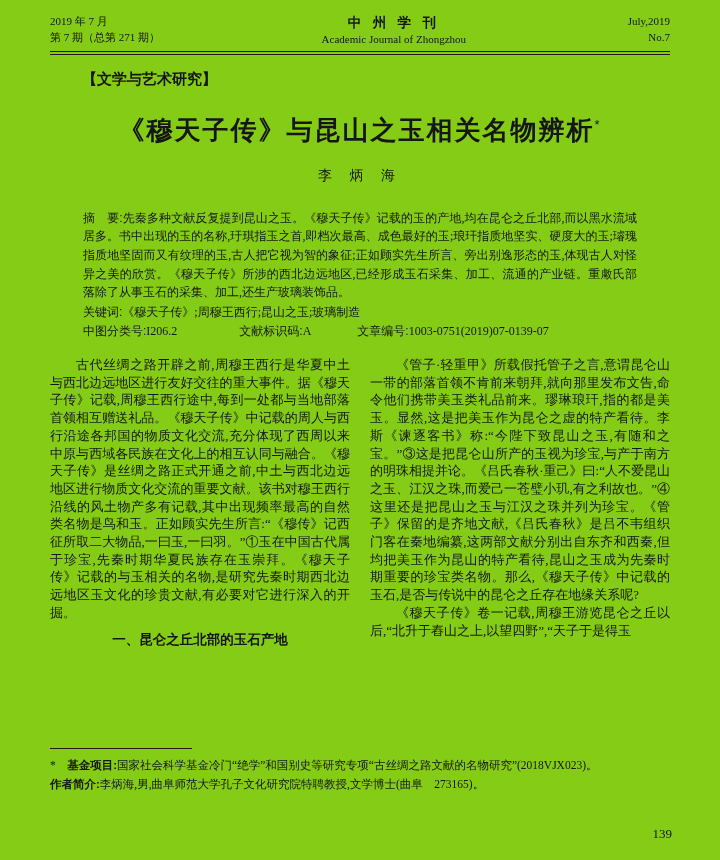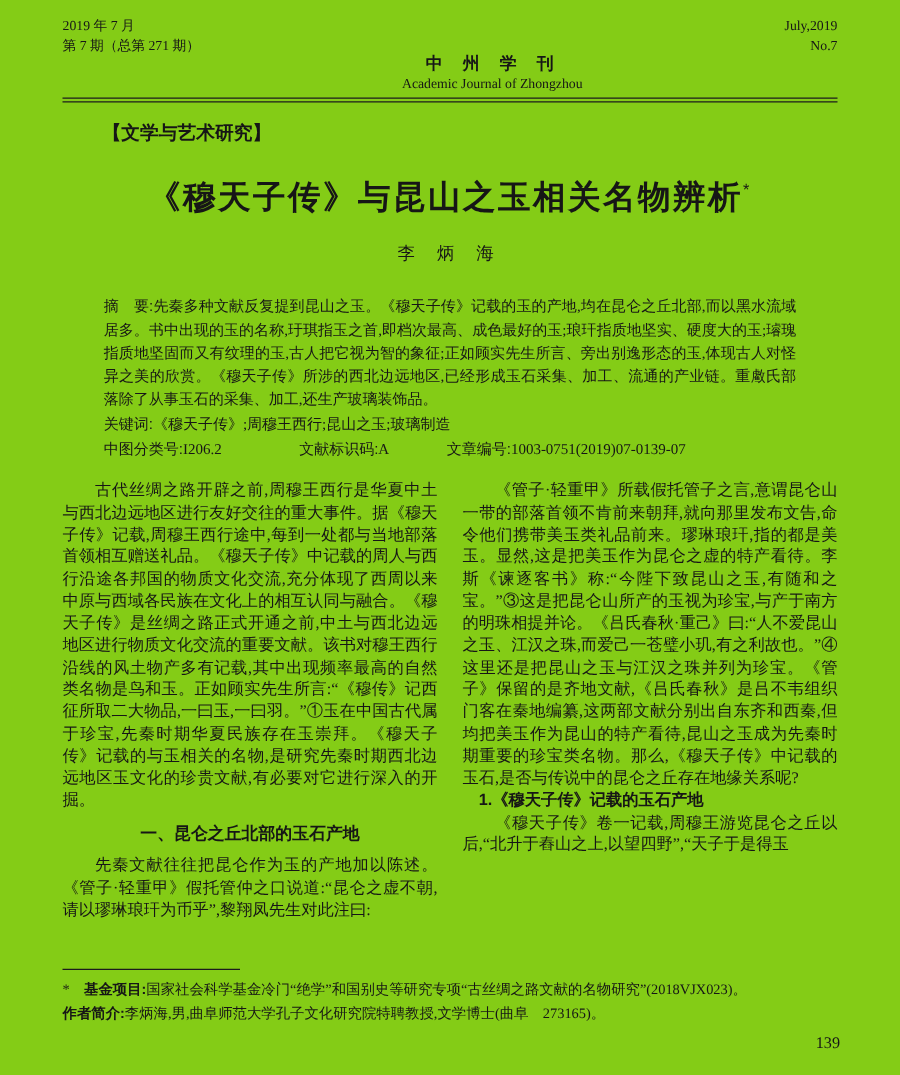--- a/index.html
+++ b/index.html
@@ -16,21 +16,21 @@
     background:#84cc16;
     box-sizing:border-box;
     padding:14px 50px 0 50px;
     overflow:hidden;
   }
   
   .jheader{display:flex;justify-content:space-between;align-items:flex-start;}
   .jh-left,.jh-right{font-size:11px;line-height:1.45;white-space:nowrap;}
   .jh-right{text-align:right;}
   .jh-center{text-align:center;flex:1;}
-  .jh-center .zh{font-size:13.5px;font-weight:bold;letter-spacing:4px;font-family:Liberation Mono, monospace;margin-top:28px;}
+  .jh-center .zh{font-size:13.5px;font-weight:bold;letter-spacing:4px;font-family:Liberation Serif, serif;}
   .jh-center .en{font-size:11px;margin-top:1px;}
   .double-rule{margin-top:5px;height:2px;border-top:1.6px solid #1c1c1c;border-bottom:1.2px solid #1c1c1c;}
   
   .section-label{
     margin:15px 0 0 32px;
     font-size:15px;font-weight:bold;
     font-family:"Liberation Sans","DejaVu Sans",sans-serif;
   }
   
   .title{
@@ -99,25 +99,23 @@
       <span class="m1"><span class="lbl">中图分类号:</span><span>I206.2</span></span>
       <span class="m2"><span class="lbl">文献标识码:</span><span>A</span></span>
       <span><span class="lbl">文章编号:</span><span>1003-0751(2019)07-0139-07</span></span>
     </div>
   </div>
 
   <div class="columns">
     <div class="col">
       <p>古代丝绸之路开辟之前,周穆王西行是华夏中土与西北边远地区进行友好交往的重大事件。据《穆天子传》记载,周穆王西行途中,每到一处都与当地部落首领相互赠送礼品。《穆天子传》中记载的周人与西行沿途各邦国的物质文化交流,充分体现了西周以来中原与西域各民族在文化上的相互认同与融合。《穆天子传》是丝绸之路正式开通之前,中土与西北边远地区进行物质文化交流的重要文献。该书对穆王西行沿线的风土物产多有记载,其中出现频率最高的自然类名物是鸟和玉。正如顾实先生所言:“《穆传》记西征所取二大物品,一曰玉,一曰羽。”①玉在中国古代属于珍宝,先秦时期华夏民族存在玉崇拜。《穆天子传》记载的与玉相关的名物,是研究先秦时期西北边远地区玉文化的珍贵文献,有必要对它进行深入的开掘。</p>
       <div class="h1">一、昆仑之丘北部的玉石产地</div>
-      <p>先秦文献往往把昆仑作为玉的产地加以陈述。《管子·轻重甲》假托管仲之口说道:“昆仑之虚不朝,请以璆琳琅玕为币乎”,黎翔凤先生对此注曰:</p>
     </div>
     <div class="col">
       <p>《管子·轻重甲》所载假托管子之言,意谓昆仑山一带的部落首领不肯前来朝拜,就向那里发布文告,命令他们携带美玉类礼品前来。璆琳琅玕,指的都是美玉。显然,这是把美玉作为昆仑之虚的特产看待。李斯《谏逐客书》称:“今陛下致昆山之玉,有随和之宝。”③这是把昆仑山所产的玉视为珍宝,与产于南方的明珠相提并论。《吕氏春秋·重己》曰:“人不爱昆山之玉、江汉之珠,而爱己一苍璧小玑,有之利故也。”④这里还是把昆山之玉与江汉之珠并列为珍宝。《管子》保留的是齐地文献,《吕氏春秋》是吕不韦组织门客在秦地编纂,这两部文献分别出自东齐和西秦,但均把美玉作为昆山的特产看待,昆山之玉成为先秦时期重要的珍宝类名物。那么,《穆天子传》中记载的玉石,是否与传说中的昆仑之丘存在地缘关系呢?</p>
-      <div class="h2">1.《穆天子传》记载的玉石产地</div>
       <p>《穆天子传》卷一记载,周穆王游览昆仑之丘以后,“北升于舂山之上,以望四野”,“天子于是得玉</p>
     </div>
   </div>
 
   <div class="footnote">
     <div class="fn-rule"></div>
     <div><span>*</span>　<span class="lbl">基金项目:</span><span>国家社会科学基金冷门“绝学”和国别史等研究专项“古丝绸之路文献的名物研究”(2018VJX023)。</span></div>
     <div><span class="lbl">作者简介:</span><span>李炳海,男,曲阜师范大学孔子文化研究院特聘教授,文学博士(曲阜　273165)。</span></div>
   </div>
 

